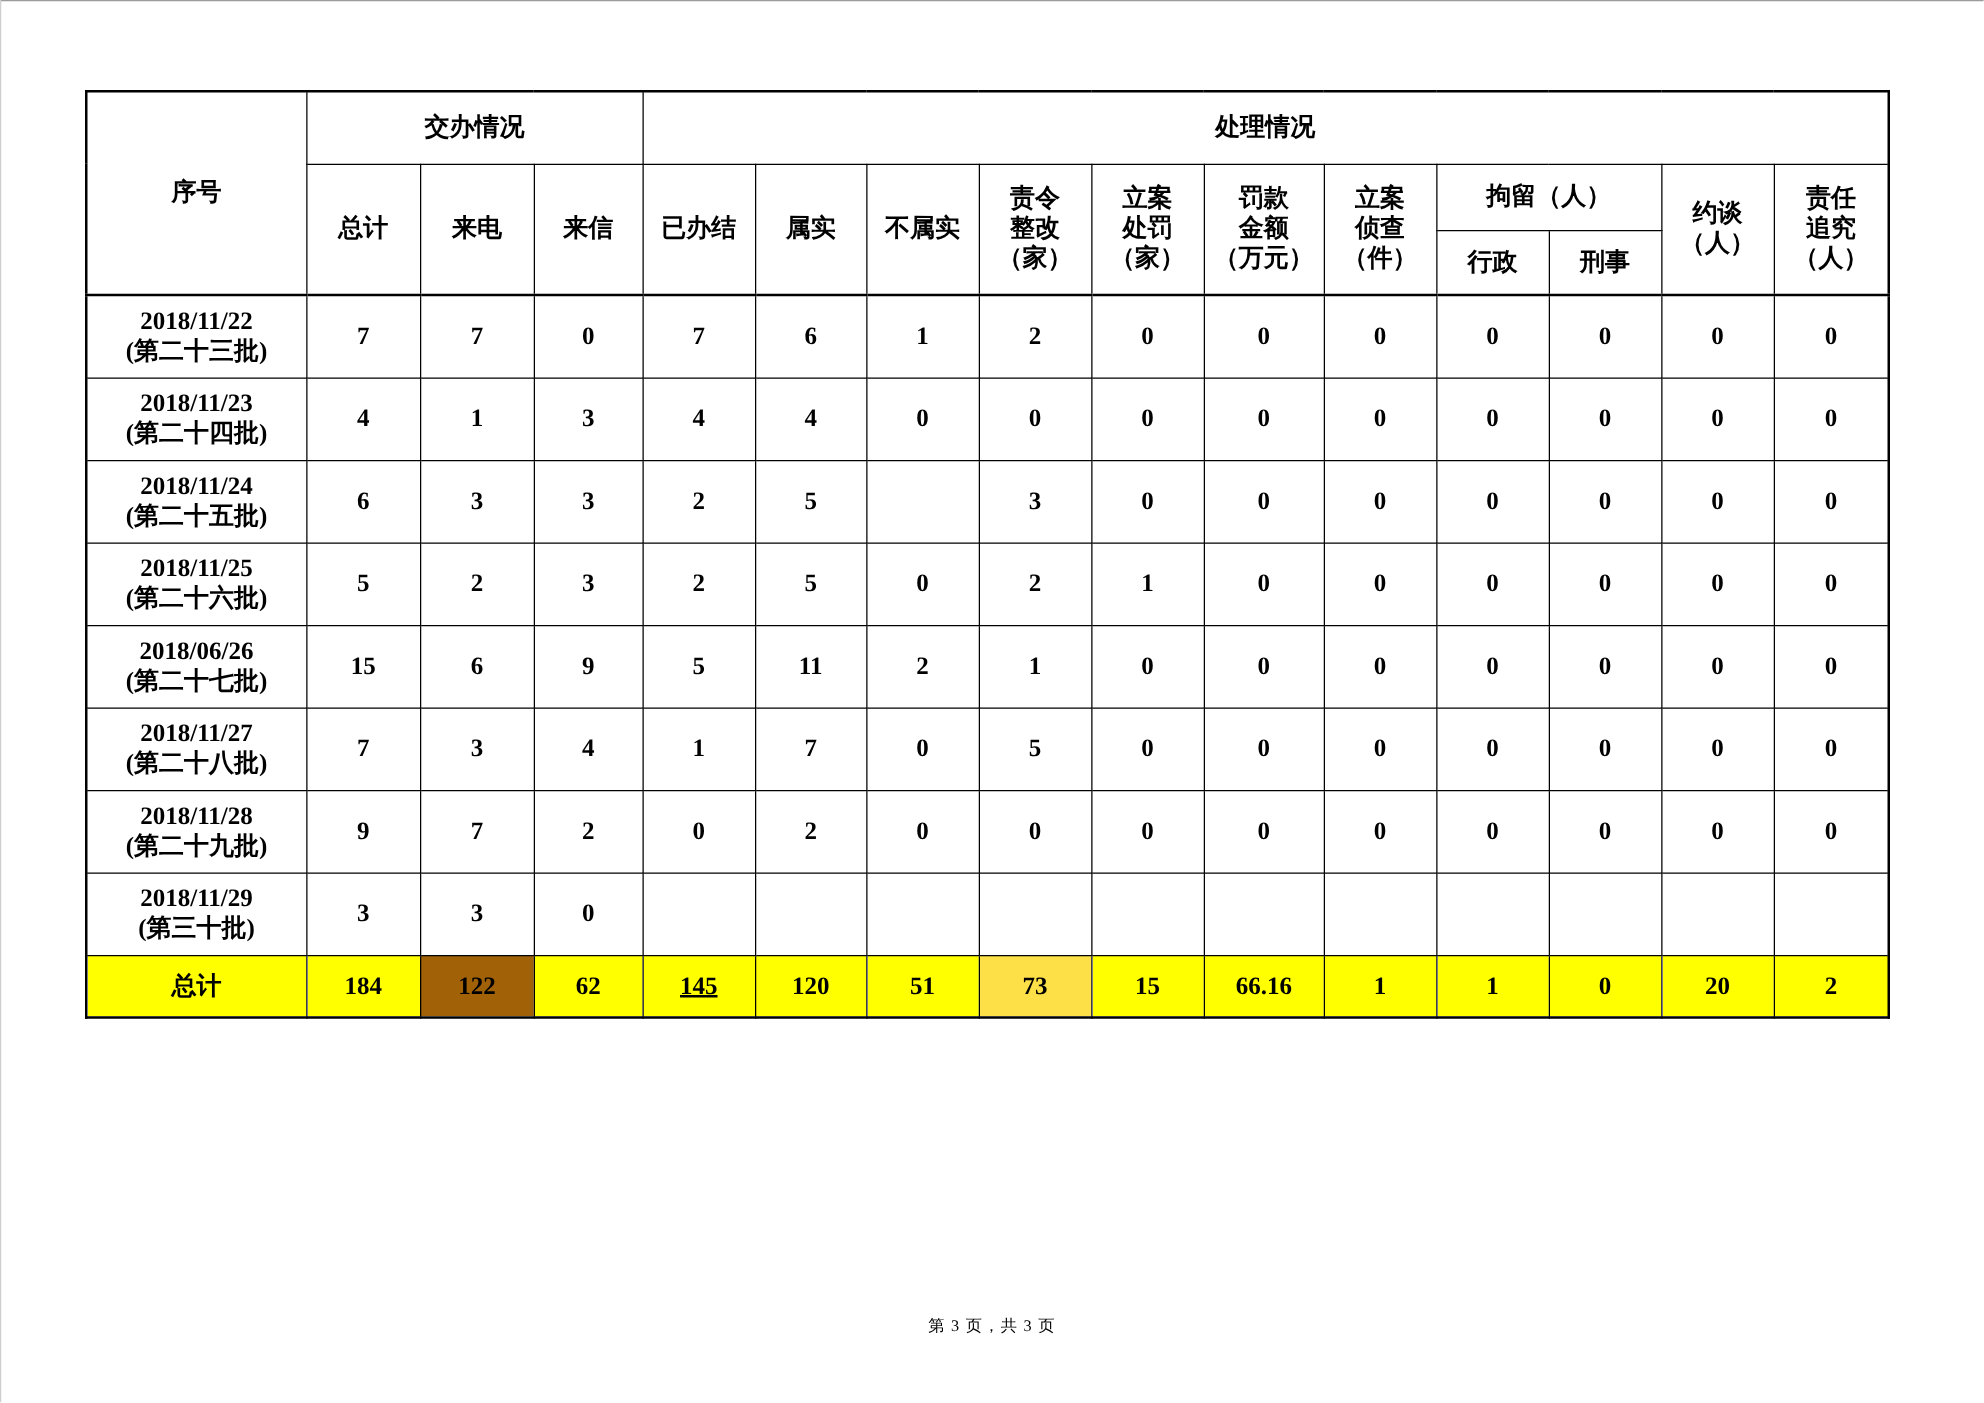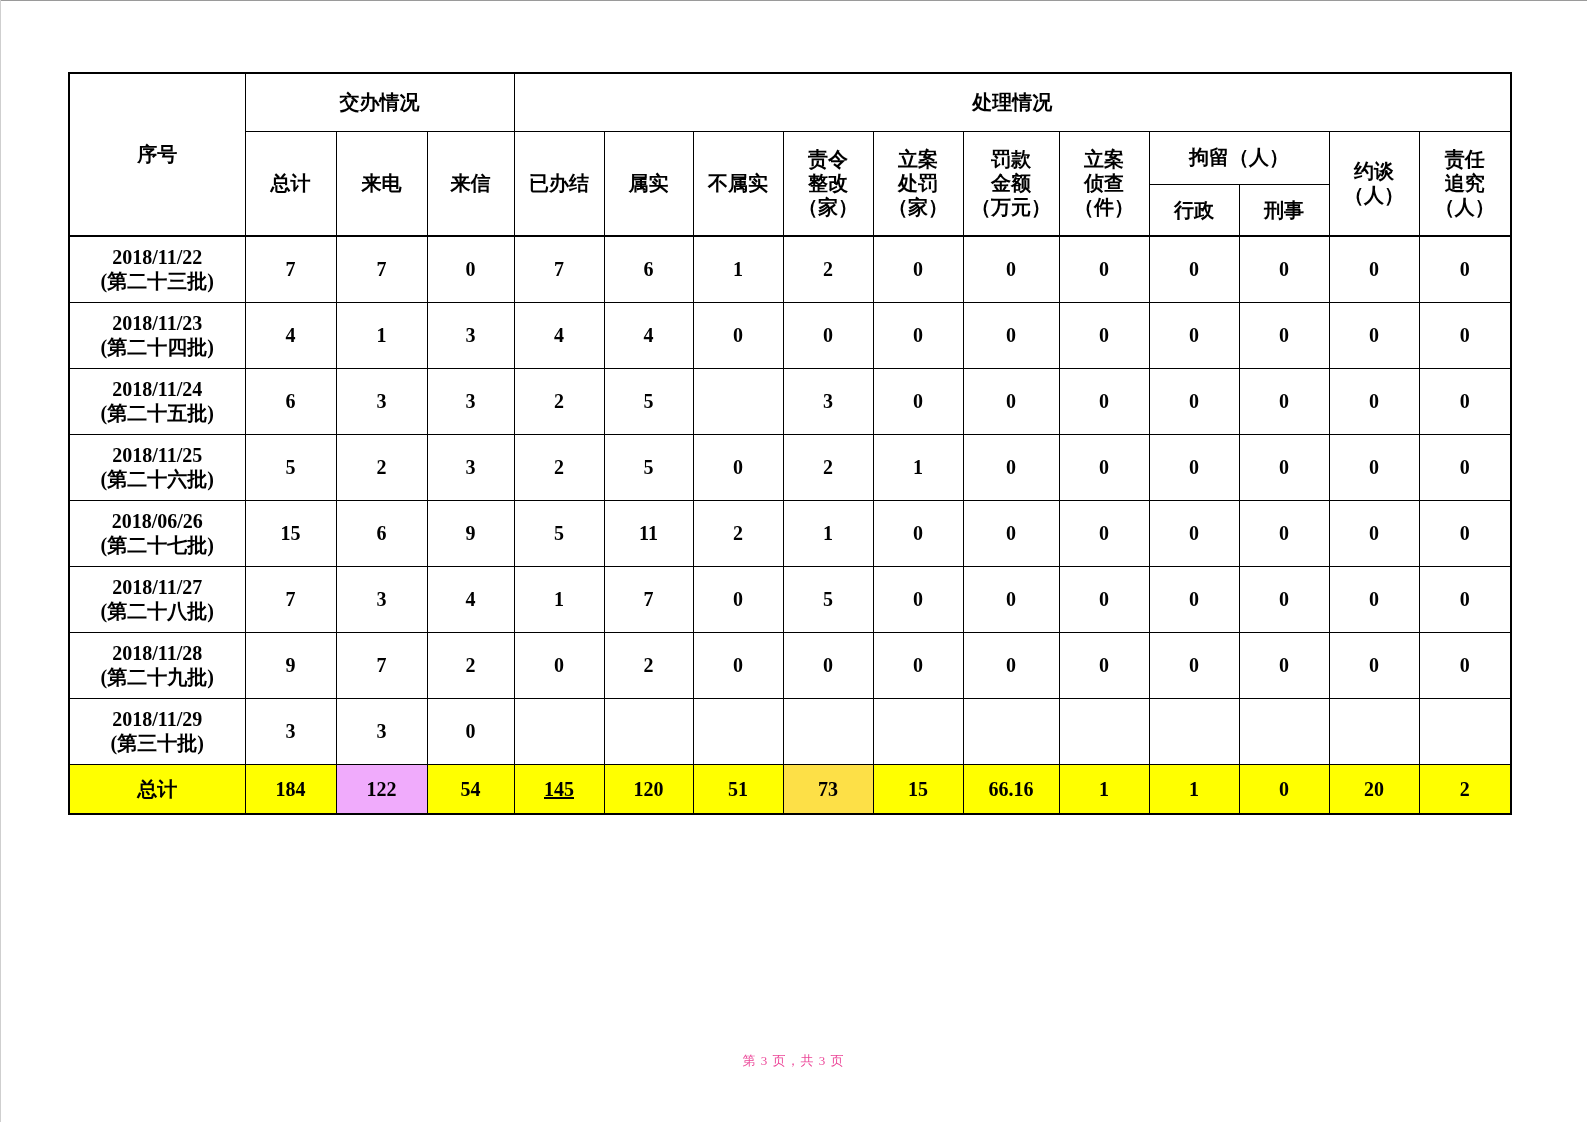--- a/index.html
+++ b/index.html
@@ -52,21 +52,21 @@
   tbody tr.total-row td { font-size: 20px; }
   .footer {
     position: absolute;
     top: 1052px;
     left: 0;
     width: 1587px;
     text-align: center;
     font-size: 13px;
     font-weight: normal;
     letter-spacing: 1px;
-    color: #ec4899;
+    color: #000000;
   }
 </style>
 </head>
 <body>
 
 <div class="edge-top"></div>
 <div class="edge-left"></div>
 
 <table class="stats">
   <colgroup>
@@ -264,22 +264,22 @@
         <td></td>
         <td></td>
         <td></td>
         <td></td>
         <td></td>
         <td></td>
       </tr>
       <tr class="total-row">
         <td class="row-label" style="background: rgb(255, 255, 0);">总计</td>
         <td style="background: rgb(255, 255, 0);">184</td>
-        <td style="background: #f0abfc;">122</td>
-        <td style="background: rgb(255, 255, 0);">54</td>
+        <td style="background: #a16207;">122</td>
+        <td style="background: rgb(255, 255, 0);">62</td>
         <td style="background: rgb(255, 255, 0); text-decoration: underline;">145</td>
         <td style="background: rgb(255, 255, 0);">120</td>
         <td style="background: rgb(255, 255, 0); font-family: Liberation Serif, serif;">51</td>
         <td style="background: #fde047;">73</td>
         <td style="background: rgb(255, 255, 0);">15</td>
         <td style="background: rgb(255, 255, 0);">66.16</td>
         <td style="background: rgb(255, 255, 0);">1</td>
         <td style="background: rgb(255, 255, 0);">1</td>
         <td style="background: rgb(255, 255, 0);">0</td>
         <td style="background: rgb(255, 255, 0);">20</td>

